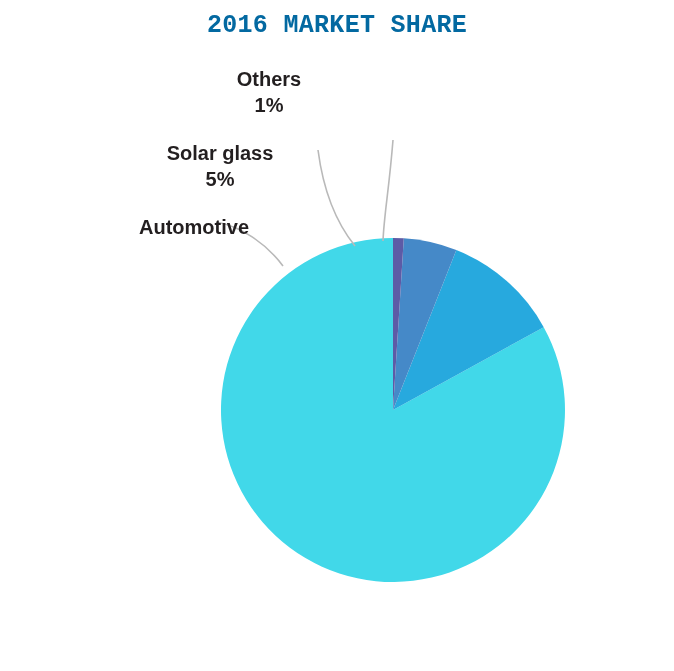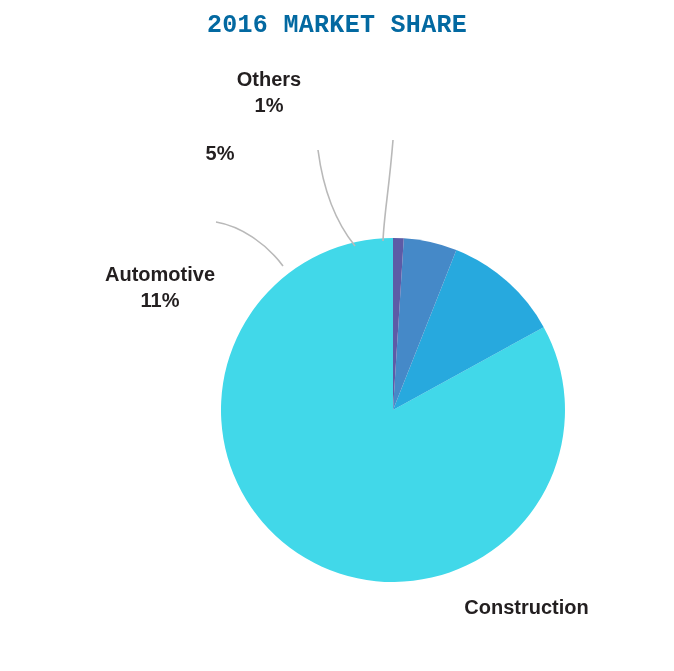--- a/index.html
+++ b/index.html
@@ -61,25 +61,24 @@
   }
   
   #label-solar-glass {
     left: 125px;
     top: 140px;
     width: 190px;
     text-align: center;
   }
   
   #label-automotive {
-    left: 60px;
+    left: 49px;
     top: 214px;
     width: 200px;
-    text-align: center;
-    margin-top: 47px;
+    text-align: right;
   }
   
   #label-construction {
     left: 424px;
     top: 594px;
     width: 205px;
     text-align: center;
   }
 </style>
 </head>
@@ -103,25 +102,24 @@
     <path d="M 318 150 C 324 196 338 225 355 246" fill="none" stroke="#b9b9b9" stroke-width="1.6"></path>
     <path d="M 216 222 C 240 226 266 243 283 266" fill="none" stroke="#b9b9b9" stroke-width="1.6"></path>
   </svg>
 
   <div class="slice-label" id="label-others">
     <span class="lbl-name">Others</span>
     <span class="lbl-pct">1%</span>
   </div>
 
   <div class="slice-label" id="label-solar-glass">
+    <span class="lbl-name">Solar glass</span>
     <span class="lbl-pct">5%</span>
   </div>
 
   <div class="slice-label" id="label-automotive">
     <span class="lbl-name">Automotive</span>
-    <span class="lbl-pct">11%</span>
   </div>
 
   <div class="slice-label" id="label-construction">
-    <span class="lbl-name">Construction</span>
   </div>
 
 </div>
 
 </body></html>

